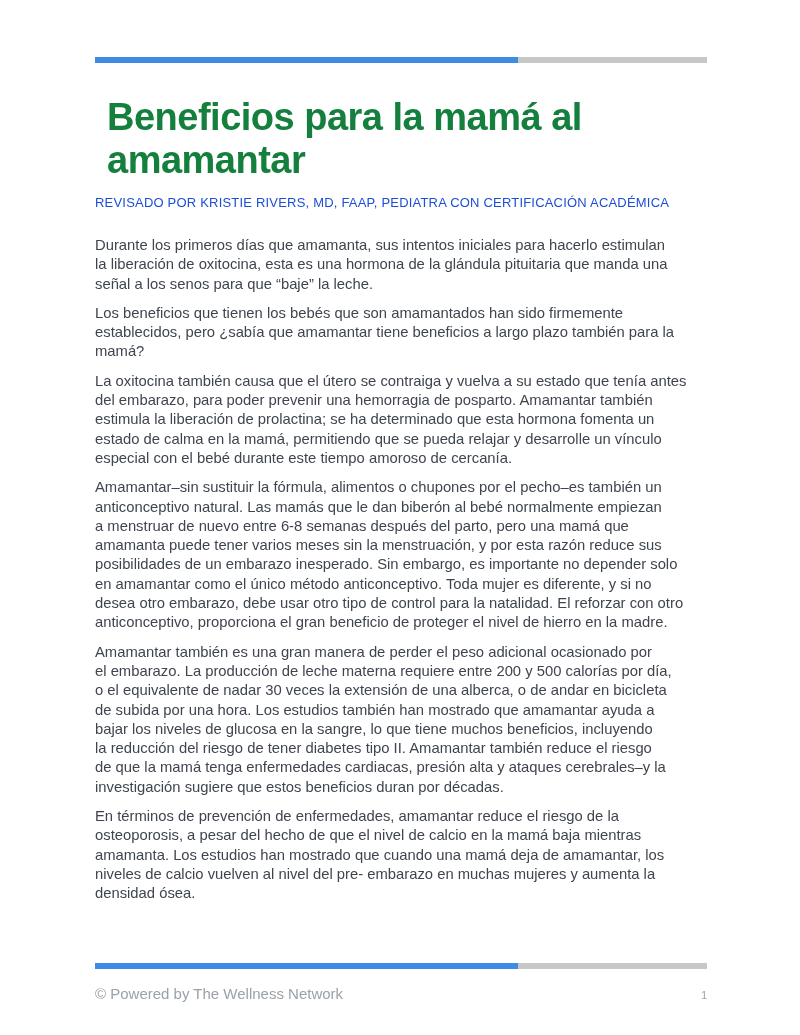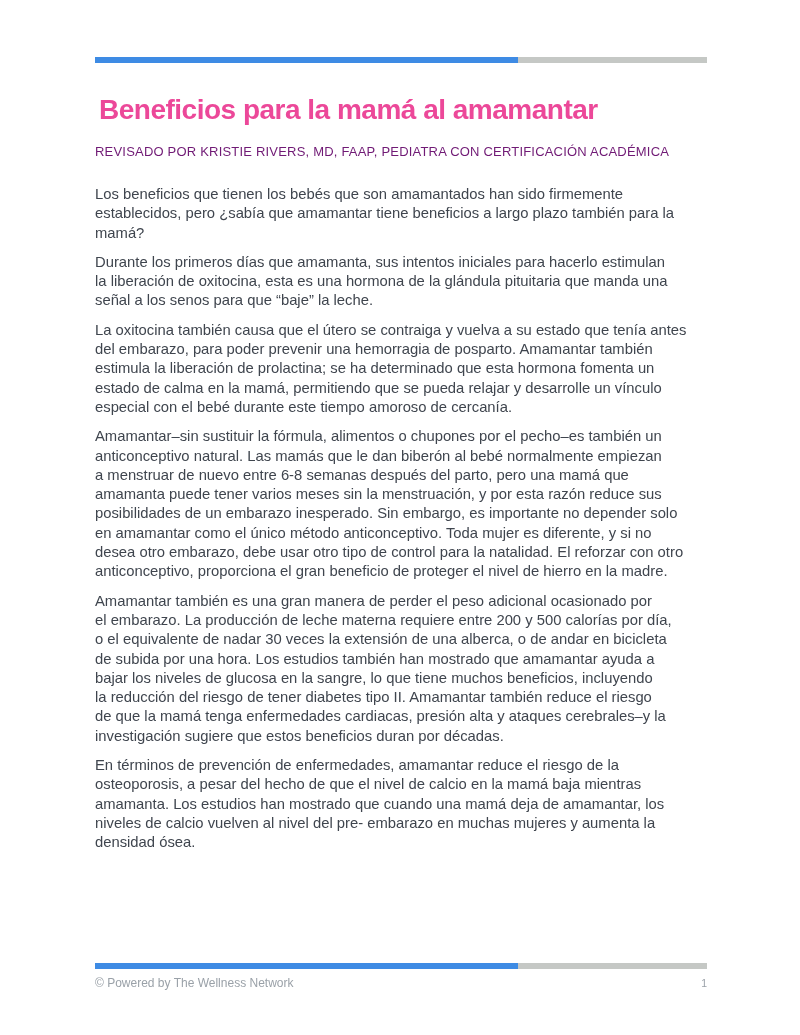--- a/index.html
+++ b/index.html
@@ -40,33 +40,33 @@
     background: #c5c8c5;
   }
   
   .content {
     position: absolute;
     left: 95px;
     top: 84px;
     width: 614px;
   }
   h1.article-title {
-    margin: 4px;
+    margin: 12px;
     padding: 0;
-    font-size: 28px;
+    font-size: 38px;
     line-height: 43px;
     font-weight: 700;
-    color: #ec4899;
+    color: #15803d;
     letter-spacing: -0.5px;
   }
   .byline {
     margin-top: 13px;
     font-size: 13px;
     line-height: 16px;
-    color: #701a75;
+    color: #1d4ed8;
     letter-spacing: 0.2px;
   }
   .article {
     margin-top: 25px;
   }
   .article p {
     margin: 0 0 10px 0;
     font-size: 14.8px;
     line-height: 19.3px;
     color: #3f454e;
@@ -79,22 +79,23 @@
   .footer-row {
     position: absolute;
     left: 95px;
     top: 976px;
     width: 612px;
     display: flex;
     justify-content: space-between;
     align-items: baseline;
   }
   .copyright {
-    font-size: 12px;
+    font-size: 15px;
     color: #9aa1a8;
+    margin-top: 9px;
   }
   .page-number {
     font-size: 10.5px;
     color: #9aa1a8;
   }
 </style>
 </head>
 <body>
 
 <div class="page">
@@ -103,26 +104,26 @@
     <div class="seg-blue"></div>
     <div class="seg-gray"></div>
   </div>
 
   <div class="content">
     <h1 class="article-title">Beneficios para la mamá al amamantar</h1>
 
     <div class="byline">REVISADO POR KRISTIE RIVERS, MD, FAAP, PEDIATRA CON CERTIFICACIÓN ACADÉMICA</div>
 
     <div class="article">
+      <p>Durante los primeros días que amamanta, sus intentos iniciales para hacerlo estimulan
+la liberación de oxitocina, esta es una hormona de la glándula pituitaria que manda una
+señal a los senos para que “baje” la leche.</p>
       <p>Los beneficios que tienen los bebés que son amamantados han sido firmemente
 establecidos, pero ¿sabía que amamantar tiene beneficios a largo plazo también para la
 mamá?</p>
-      <p>Durante los primeros días que amamanta, sus intentos iniciales para hacerlo estimulan
-la liberación de oxitocina, esta es una hormona de la glándula pituitaria que manda una
-señal a los senos para que “baje” la leche.</p>
       <p>La oxitocina también causa que el útero se contraiga y vuelva a su estado que tenía antes
 del embarazo, para poder prevenir una hemorragia de posparto. Amamantar también
 estimula la liberación de prolactina; se ha determinado que esta hormona fomenta un
 estado de calma en la mamá, permitiendo que se pueda relajar y desarrolle un vínculo
 especial con el bebé durante este tiempo amoroso de cercanía.</p>
       <p>Amamantar–sin sustituir la fórmula, alimentos o chupones por el pecho–es también un
 anticonceptivo natural. Las mamás que le dan biberón al bebé normalmente empiezan
 a menstruar de nuevo entre 6-8 semanas después del parto, pero una mamá que
 amamanta puede tener varios meses sin la menstruación, y por esta razón reduce sus
 posibilidades de un embarazo inesperado. Sin embargo, es importante no depender solo

